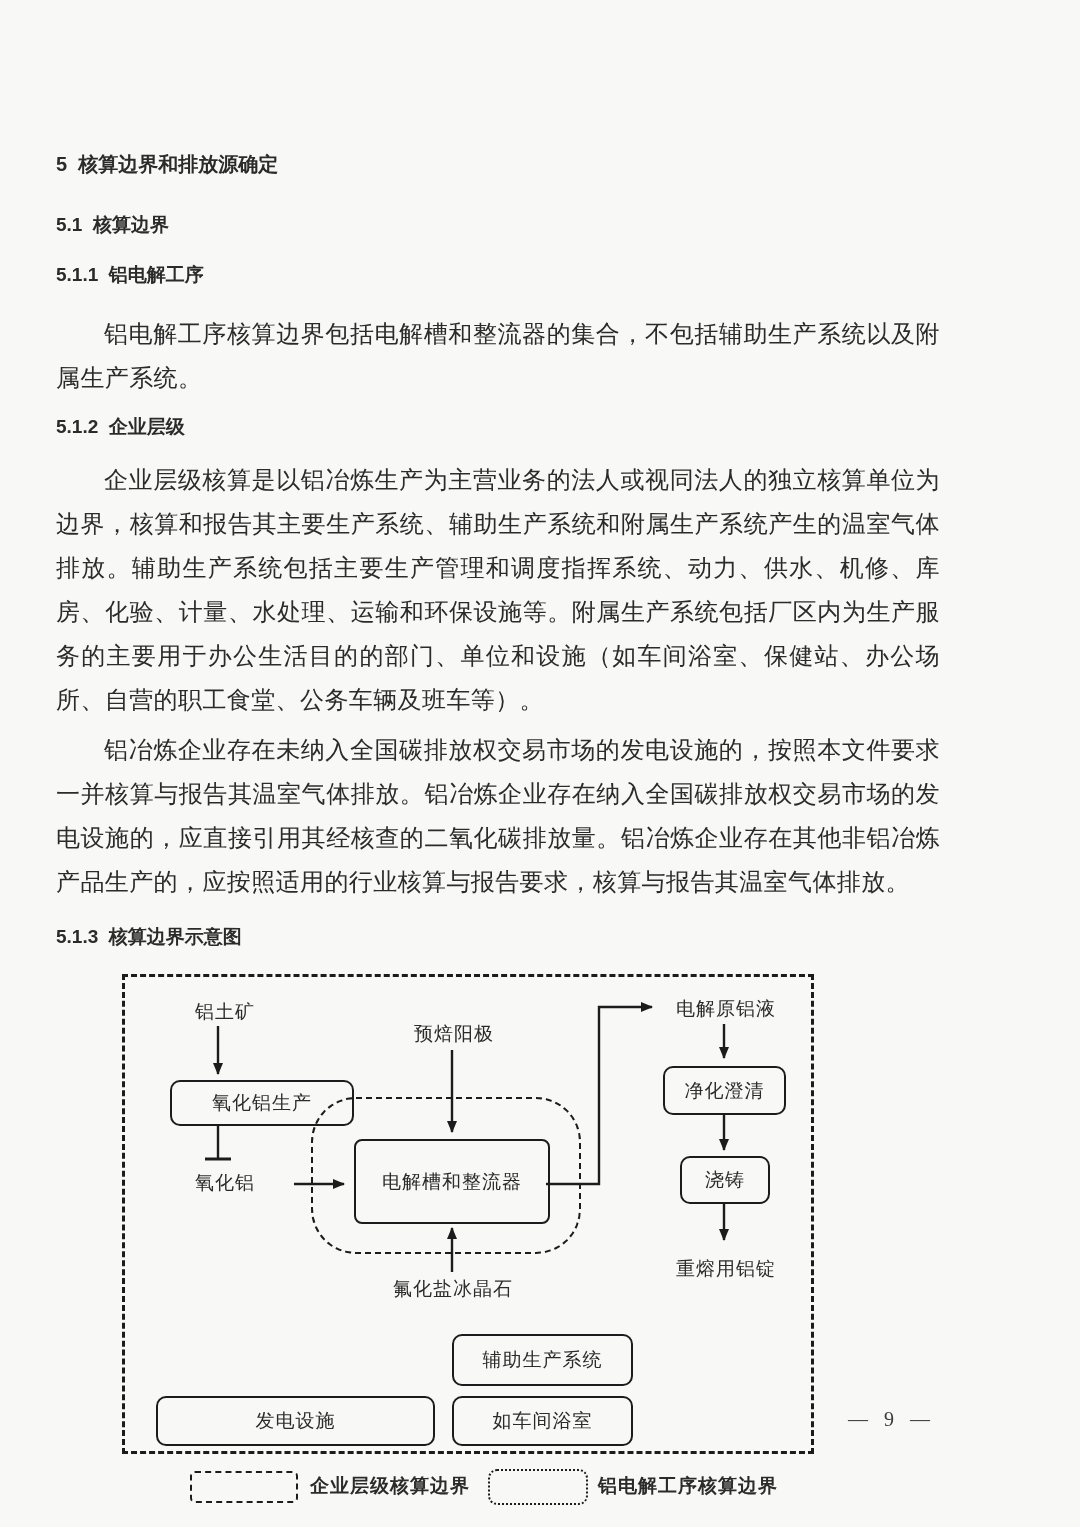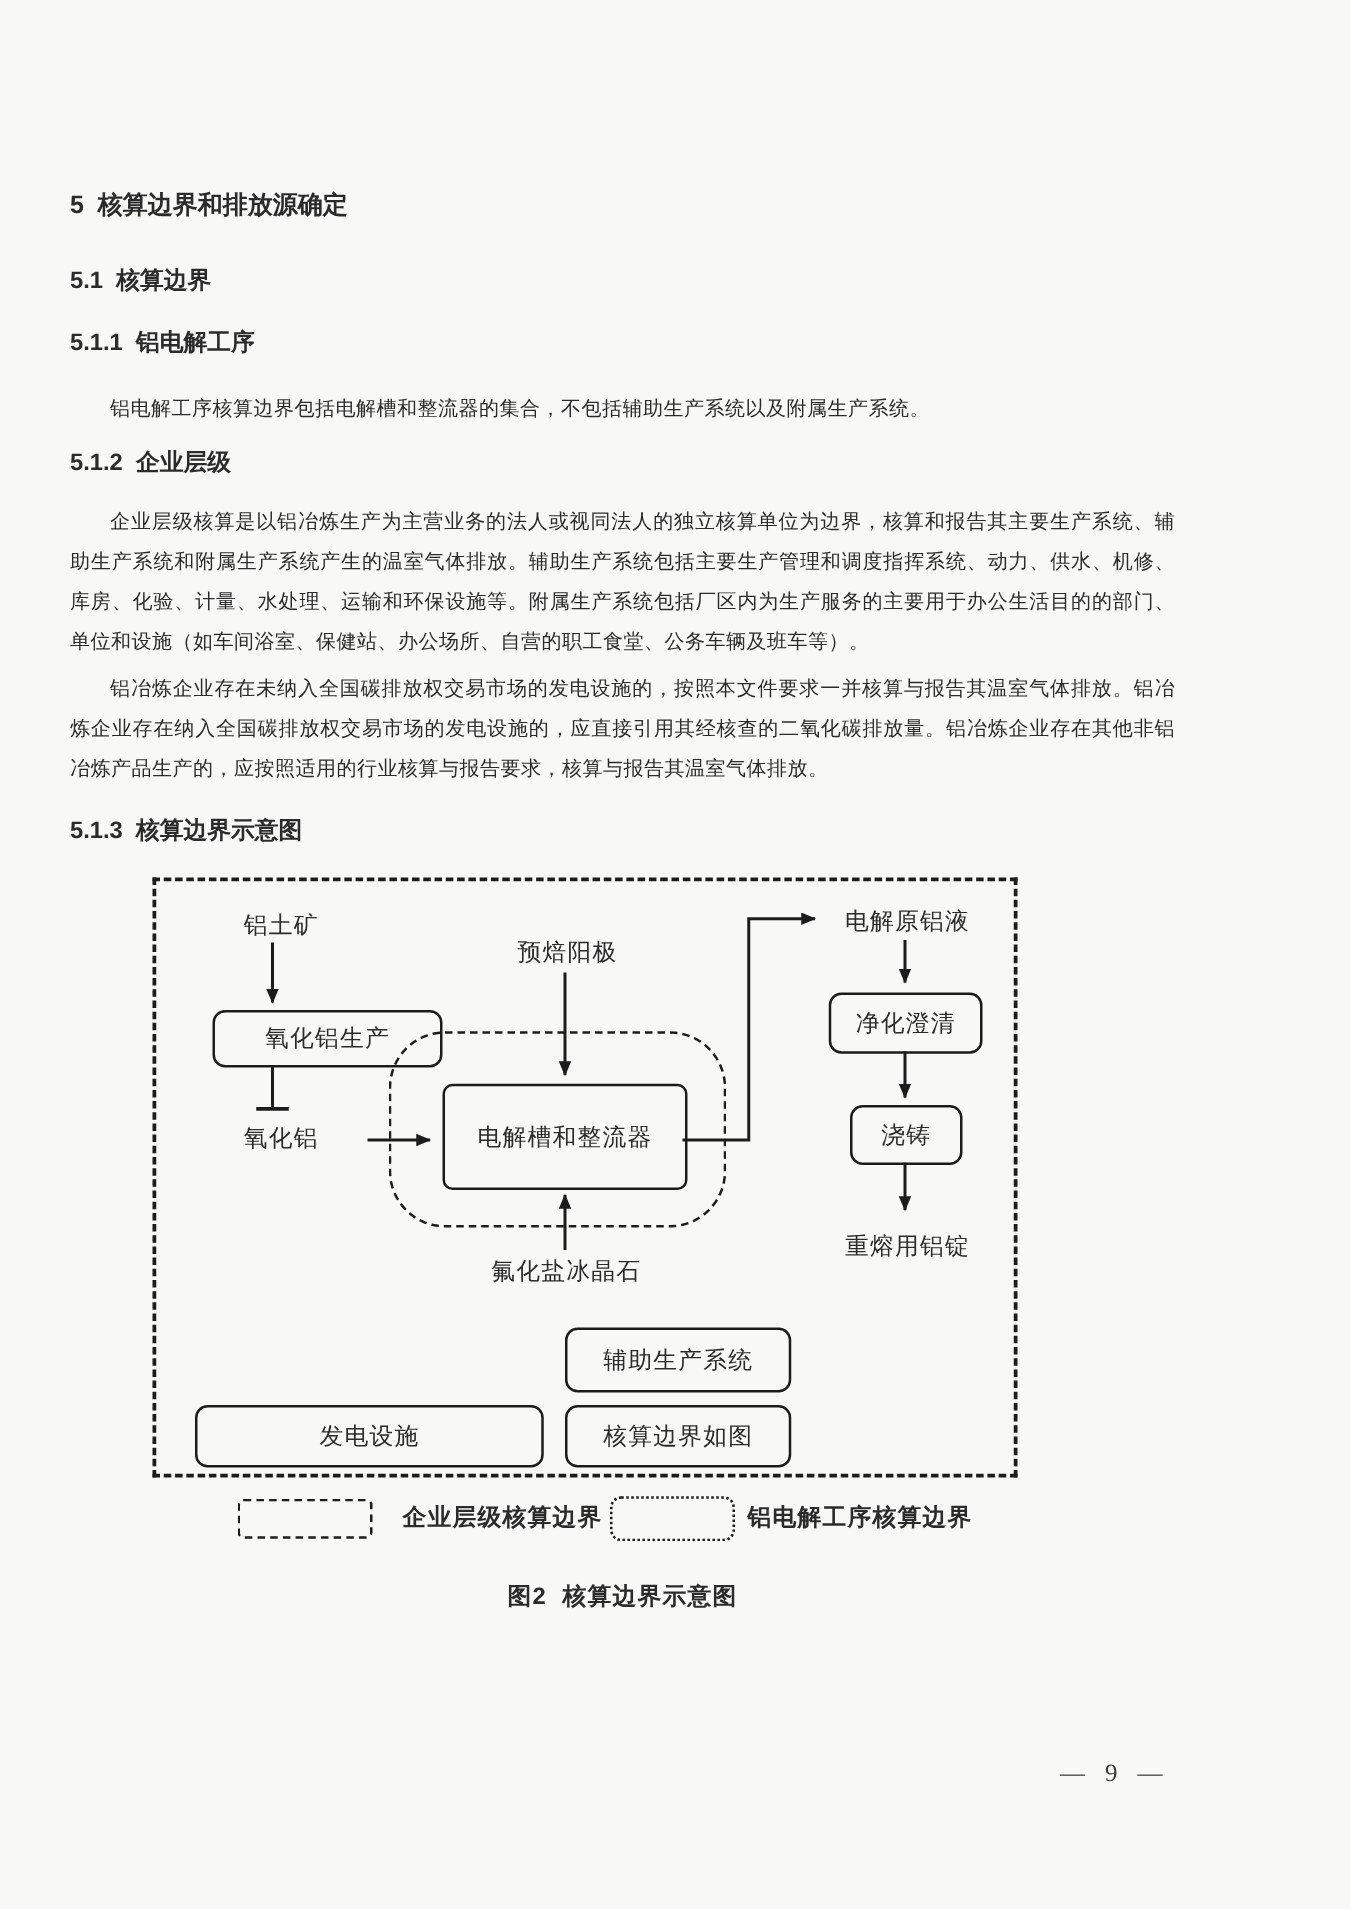--- a/index.html
+++ b/index.html
@@ -17,21 +17,21 @@
     font-family:"Liberation Sans", sans-serif;
     font-weight:700;font-size:20px;line-height:28px;
     margin:0 0 34px 0;white-space:pre-wrap;
   }
   .h-sub{
     font-family:"Liberation Sans", sans-serif;
     font-weight:700;font-size:19px;line-height:26px;
     margin:0 0 24px 0;white-space:pre-wrap;
   }
   .para{
-    font-size:16px;line-height:32px;
+    font-size:24px;line-height:44px;
     text-align:justify;text-indent:2em;
     letter-spacing:0.4px;
     margin:0 0 14px 0;
   }
   .para.tight{margin-bottom:6px;}
 
   
   .fig-wrap{margin-top:12px;}
   .fig{
     position:relative;width:690px;height:478px;
@@ -82,21 +82,21 @@
     position:absolute;left:68px;top:5px;width:104px;height:28px;
     border:2.5px dashed #1c1c1c;border-radius:5px;
   }
   .legend .sw2{
     position:absolute;left:366px;top:3px;width:96px;height:32px;
     border:2px dotted #1c1c1c;border-radius:9px;
   }
   .legend .lg-label{
     position:absolute;top:7px;font-size:19px;font-weight:700;letter-spacing:1px;
   }
-  .legend .lg1{left:188px;margin-left:12px;}
+  .legend .lg1{left:188px;}
   .legend .lg2{left:476px;}
 
   .caption{
     font-family:"Liberation Sans", sans-serif;
     font-weight:700;font-size:19px;letter-spacing:1px;
     text-align:center;margin-top:22px;white-space:pre-wrap;
   }
 
   .footer{
     position:absolute;right:148px;top:1408px;
@@ -177,21 +177,21 @@
       <div class="node n-cast">
         <span>浇铸</span>
       </div>
       <div class="node n-aux">
         <span>辅助生产系统</span>
       </div>
       <div class="node n-power">
         <span>发电设施</span>
       </div>
       <div class="node n-attach">
-        <span>核算边界如图</span>
+        <span>如车间浴室</span>
       </div>
     </div>
 
     <div class="legend">
       <div class="sw1"></div>
       <div class="lg-label lg1">企业层级核算边界</div>
       <div class="sw2"></div>
       <div class="lg-label lg2">铝电解工序核算边界</div>
     </div>
 

